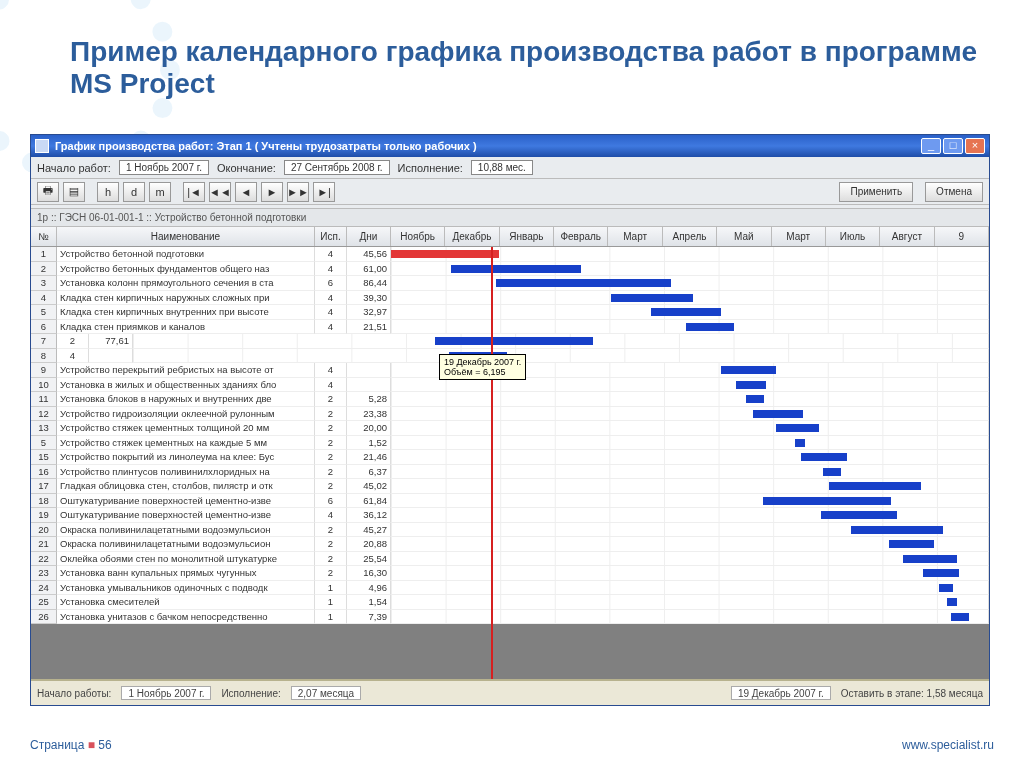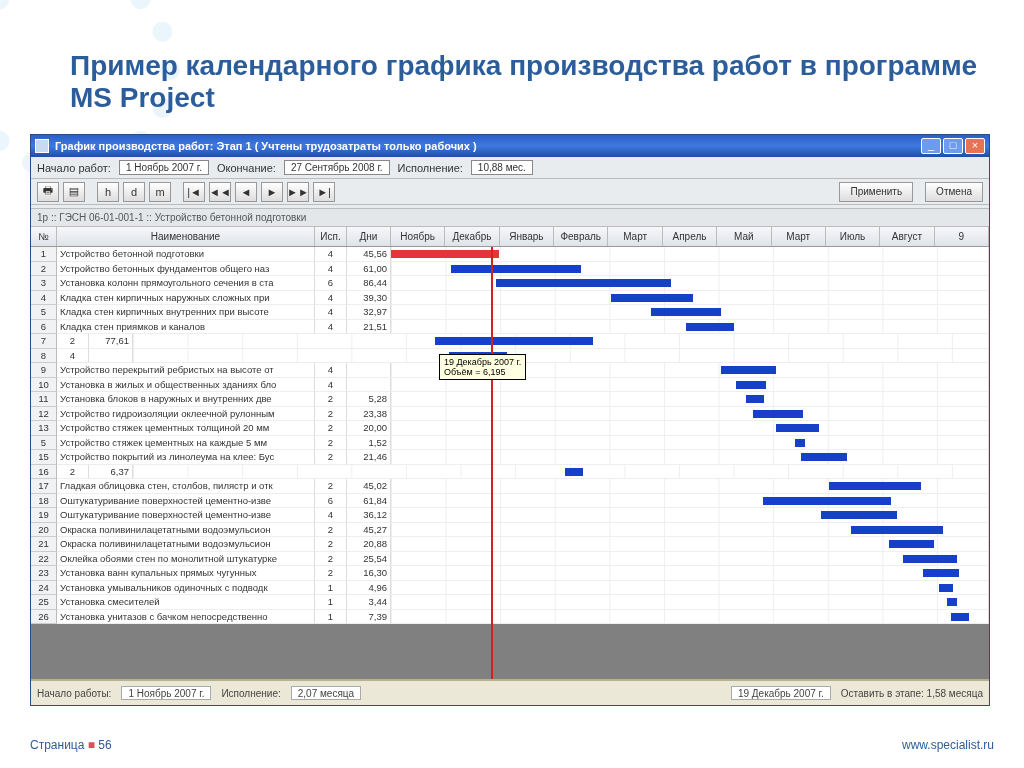--- a/index.html
+++ b/index.html
@@ -20,21 +20,21 @@
     content:"";
     position:absolute;
     left:-40px; top:-40px;
     width:180px; height:180px;
     border:20px dotted #dff0fb;
     border-radius:50%;
     opacity:.6;
   }
   .slide-title {
     position:absolute;
-    top:50px; left:70px; right:40px;
+    top:36px; left:70px; right:40px;
     font-size:28px;
     font-weight:bold;
     color:#2c5d9b;
     line-height:1.15;
   }
   .footer {
     position:absolute;
     left:30px; right:30px; bottom:16px;
     display:flex; justify-content:space-between;
     font-size:12px; color:#2c5d9b;
@@ -313,20 +313,21 @@
           <div class="cell c-num">15</div>
           <div class="cell c-name">Устройство покрытий из линолеума на клее: Бус</div>
           <div class="cell c-isp">2</div>
           <div class="cell c-dni">21,46</div>
           <div class="cell c-gantt">
             <div class="bar" style="left:410px;width:46px;"></div>
           </div>
         </div>
         <div class="row">
           <div class="cell c-num">16</div>
+          <div class="cell c-name">Устройство плинтусов поливинилхлоридных на</div>
           <div class="cell c-isp">2</div>
           <div class="cell c-dni">6,37</div>
           <div class="cell c-gantt">
             <div class="bar" style="left:432px;width:18px;"></div>
           </div>
         </div>
         <div class="row">
           <div class="cell c-num">17</div>
           <div class="cell c-name">Гладкая облицовка стен, столбов, пилястр и отк</div>
           <div class="cell c-isp">2</div>
@@ -395,21 +396,21 @@
           <div class="cell c-isp">1</div>
           <div class="cell c-dni">4,96</div>
           <div class="cell c-gantt">
             <div class="bar" style="left:548px;width:14px;"></div>
           </div>
         </div>
         <div class="row">
           <div class="cell c-num">25</div>
           <div class="cell c-name">Установка смесителей</div>
           <div class="cell c-isp">1</div>
-          <div class="cell c-dni">3,44</div>
+          <div class="cell c-dni">1,54</div>
           <div class="cell c-gantt">
             <div class="bar" style="left:556px;width:10px;"></div>
           </div>
         </div>
         <div class="row">
           <div class="cell c-num">26</div>
           <div class="cell c-name">Установка унитазов с бачком непосредственно</div>
           <div class="cell c-isp">1</div>
           <div class="cell c-dni">7,39</div>
           <div class="cell c-gantt">

